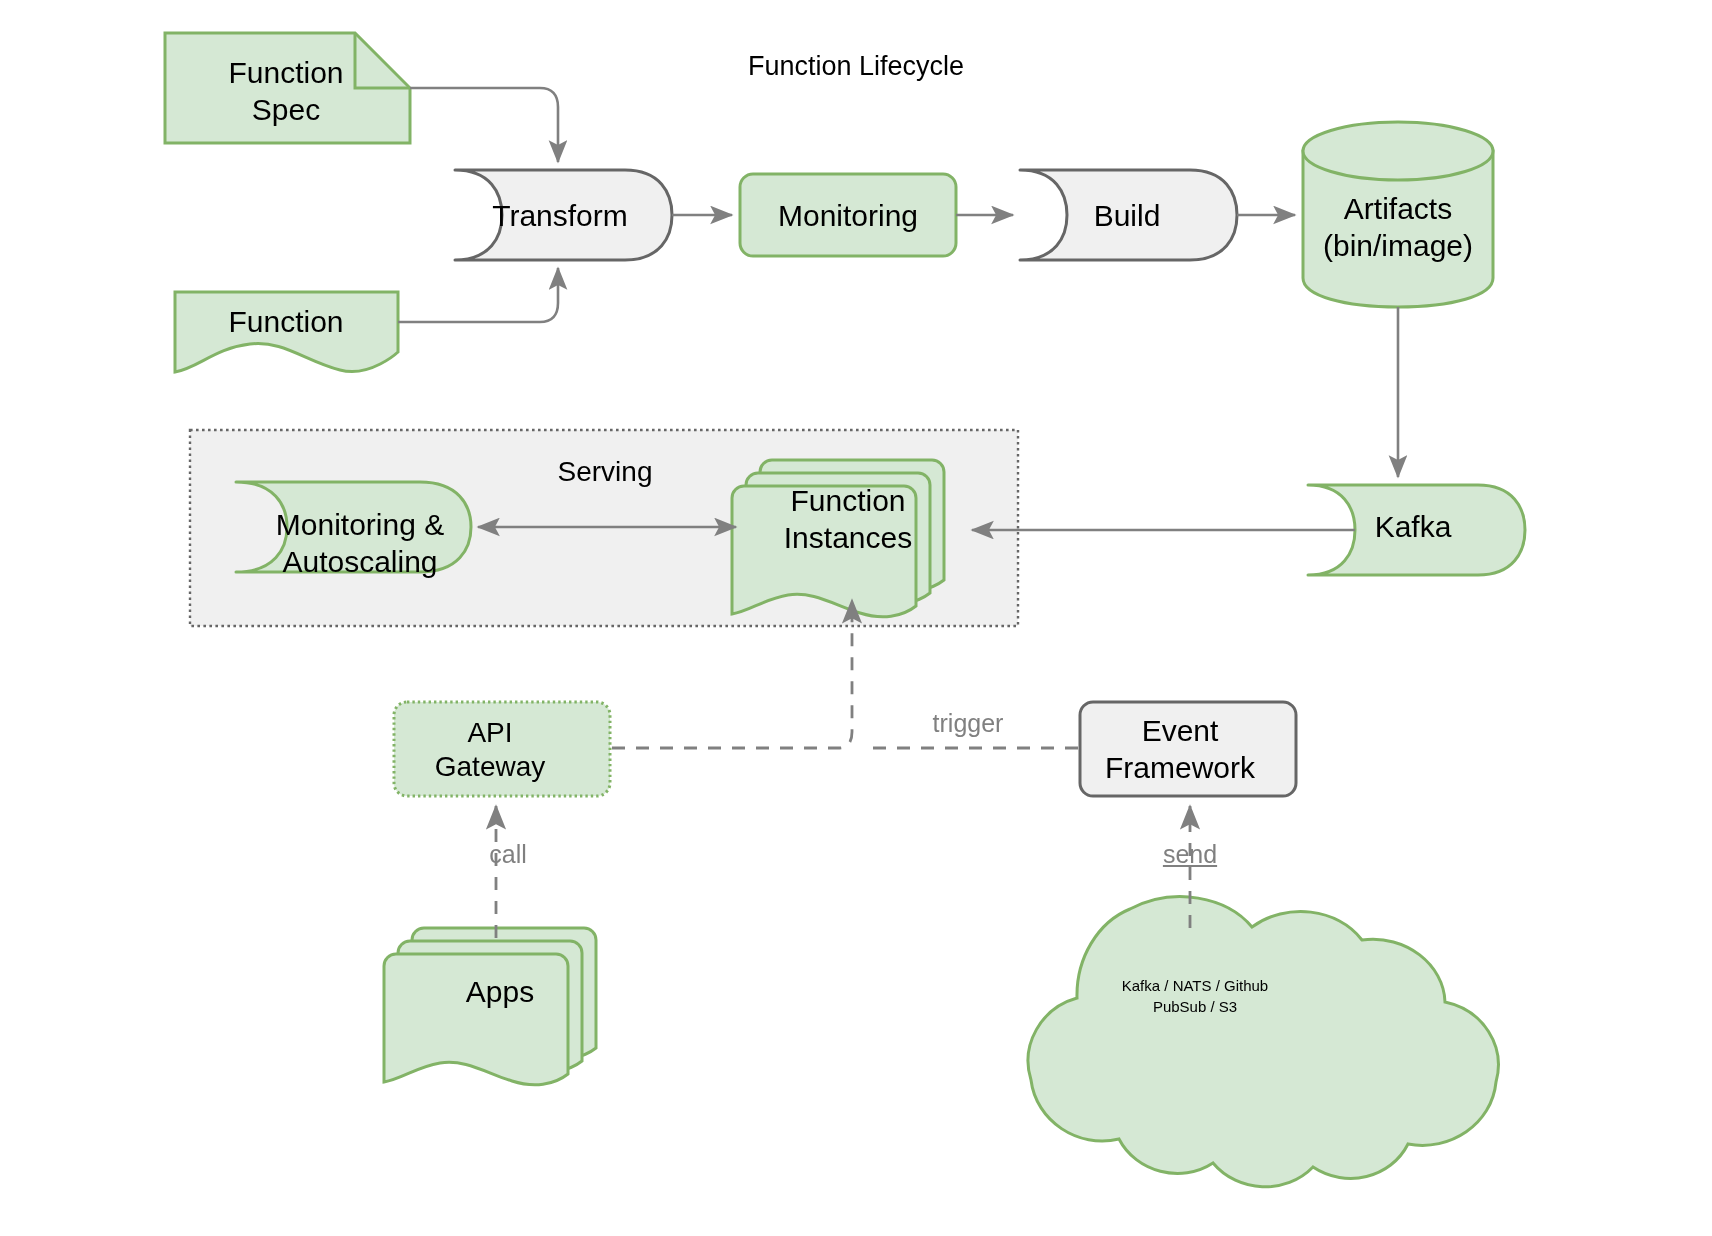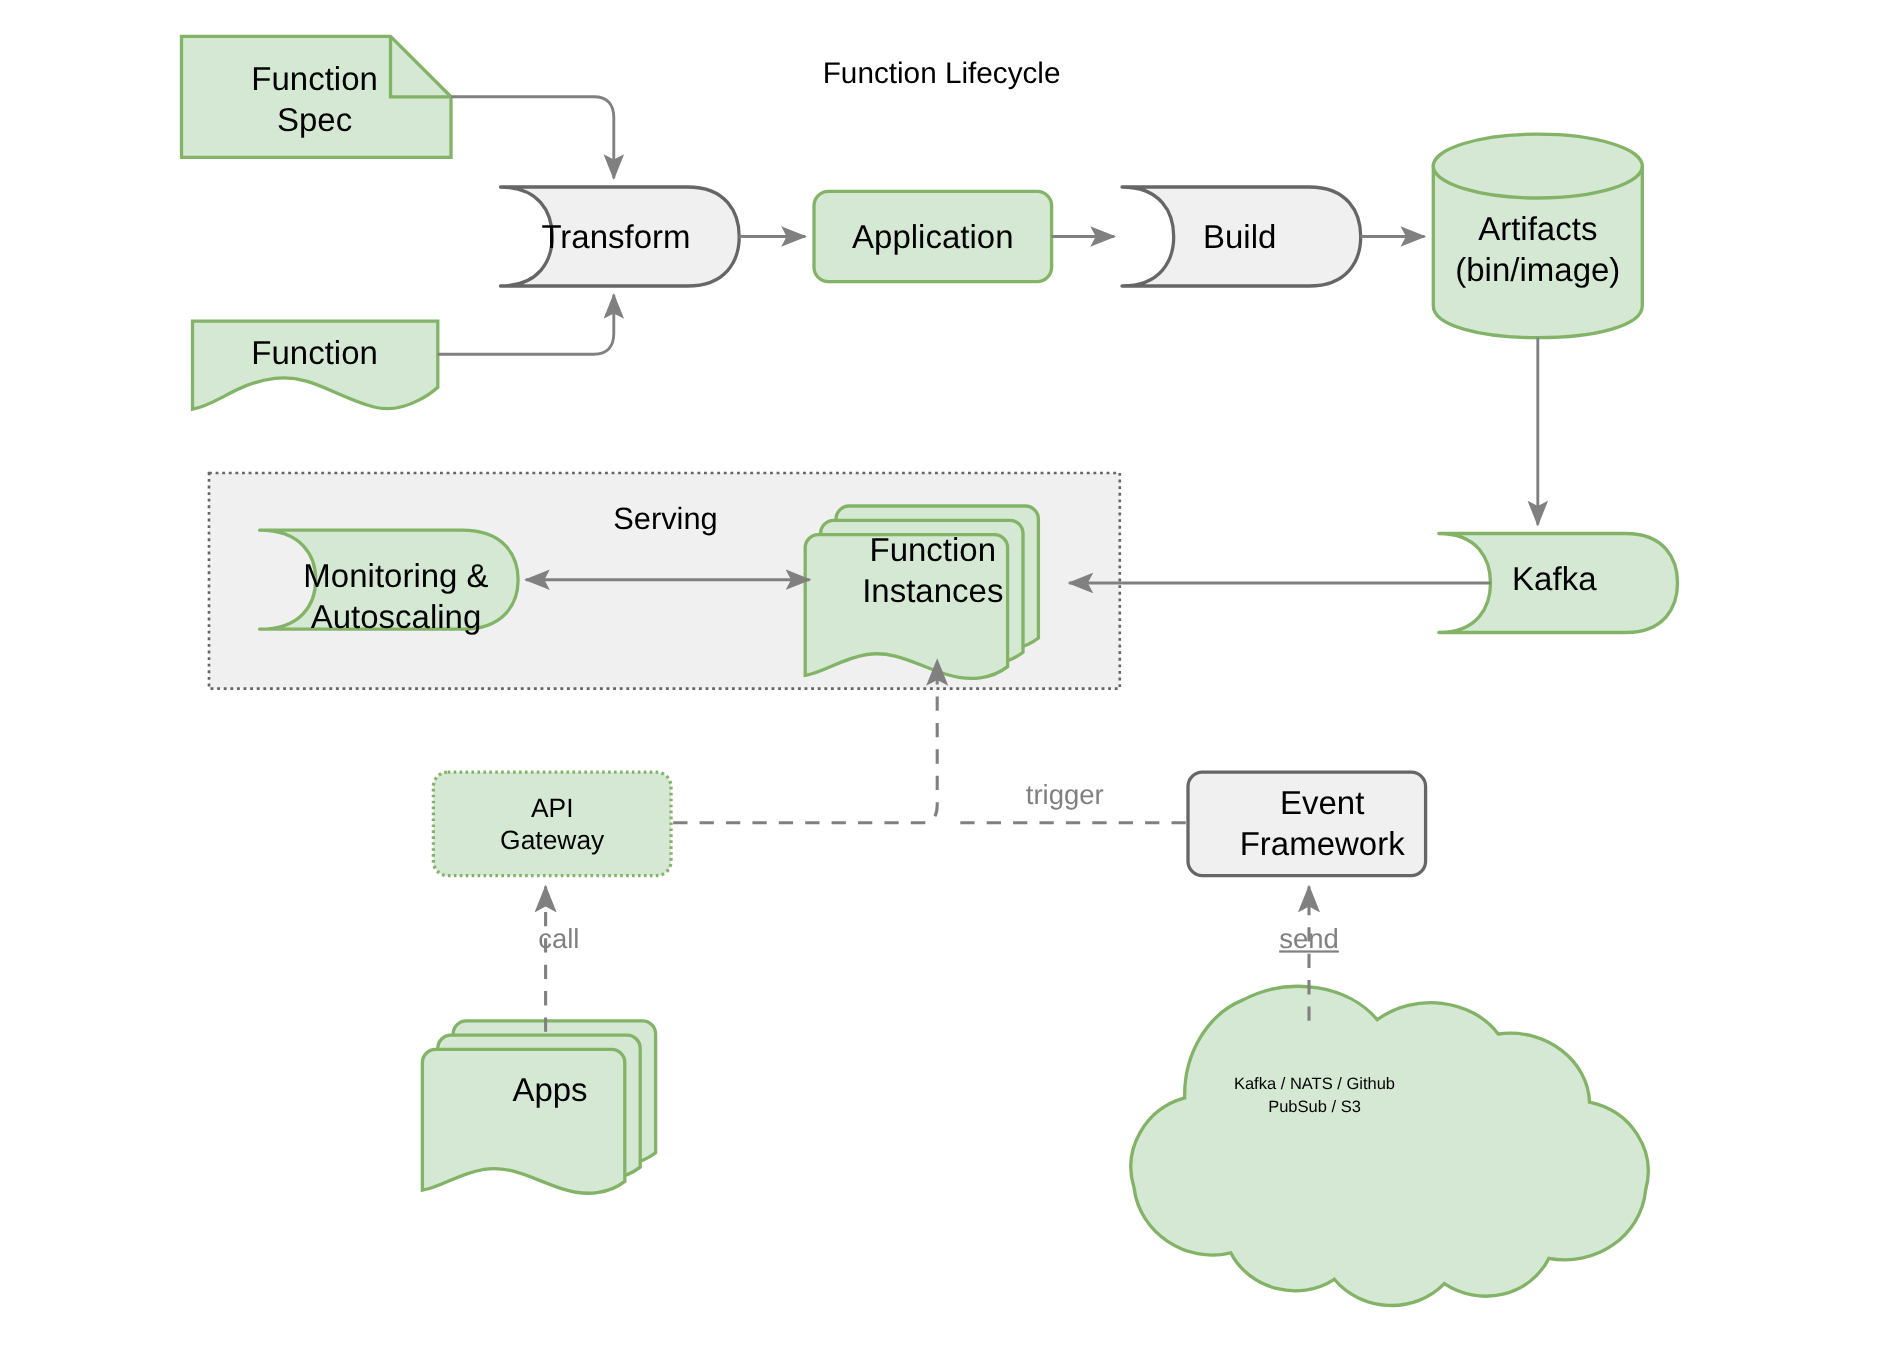--- a/index.html
+++ b/index.html
@@ -37,22 +37,22 @@
   #lbl-function-spec{ left:176px; top:48px;  width:220px; height:88px; font-size:30px; }
   #lbl-function{      left:176px; top:292px; width:220px; height:60px; font-size:30px; }
   #lbl-transform{     left:460px; top:190px; width:200px; height:52px; font-size:30px; }
   #lbl-application{   left:742px; top:190px; width:212px; height:52px; font-size:30px; }
   #lbl-build{         left:1022px;top:190px; width:210px; height:52px; font-size:30px; }
   #lbl-artifacts{     left:1302px;top:188px; width:192px; height:80px; font-size:30px; }
   #lbl-serving{       left:505px; top:452px; width:200px; height:40px; font-size:28px; }
   #lbl-monitoring{    left:240px; top:490px; width:240px; height:76px; font-size:30px;margin-top:16px; }
   #lbl-instances{     left:742px; top:480px; width:212px; height:80px; font-size:30px; }
   #lbl-deploy{        left:1318px;top:505px; width:190px; height:44px; font-size:30px; }
-  #lbl-api-gateway{   left:396px; top:708px; width:212px; height:84px; font-size:24px; }
-  #lbl-event-fw{      left:1078px;top:708px; width:204px; height:84px; font-size:30px;padding-left:22px; }
+  #lbl-api-gateway{   left:384px; top:708px; width:212px; height:84px; font-size:28px; }
+  #lbl-event-fw{      left:1078px;top:708px; width:204px; height:84px; font-size:30px; }
   #lbl-apps{          left:394px; top:966px; width:212px; height:52px; font-size:30px; }
   #lbl-cloud{         left:1086px;top:972px; width:218px; height:50px; font-size:15px; line-height:1.38;}
   #lbl-trigger{ left:918px; top:705px; width:100px; height:36px; font-size:25px; color:#808080; }
   #lbl-call{    left:468px; top:838px; width:80px;  height:32px; font-size:25px; color:#808080;text-align:center; }
   #lbl-send{    left:1148px;top:838px; width:84px;  height:32px; font-size:25px; color:#808080;text-decoration:underline; }
 </style>
 </head>
 <body>
 
 <div id="stage">
@@ -198,21 +198,21 @@
 
     <line x1="1190" y1="928" x2="1190" y2="806" stroke="#808080" stroke-width="2.8" stroke-dasharray="13 11" marker-end="url(#arrow)"></line>
   </svg>
 
   <div class="lbl" id="title">Function Lifecycle</div>
 
   <div class="lbl" id="lbl-function-spec">Function
 Spec</div>
   <div class="lbl" id="lbl-function">Function</div>
   <div class="lbl" id="lbl-transform">Transform</div>
-  <div class="lbl" id="lbl-application">Application</div>
+  <div class="lbl" id="lbl-application">Monitoring</div>
   <div class="lbl" id="lbl-build">Build</div>
   <div class="lbl" id="lbl-artifacts">Artifacts
 (bin/image)</div>
   <div class="lbl" id="lbl-serving">Serving</div>
   <div class="lbl" id="lbl-monitoring">Monitoring &amp;
 Autoscaling</div>
   <div class="lbl" id="lbl-instances">Function
 Instances</div>
   <div class="lbl" id="lbl-deploy">Kafka</div>
   <div class="lbl" id="lbl-api-gateway">API

